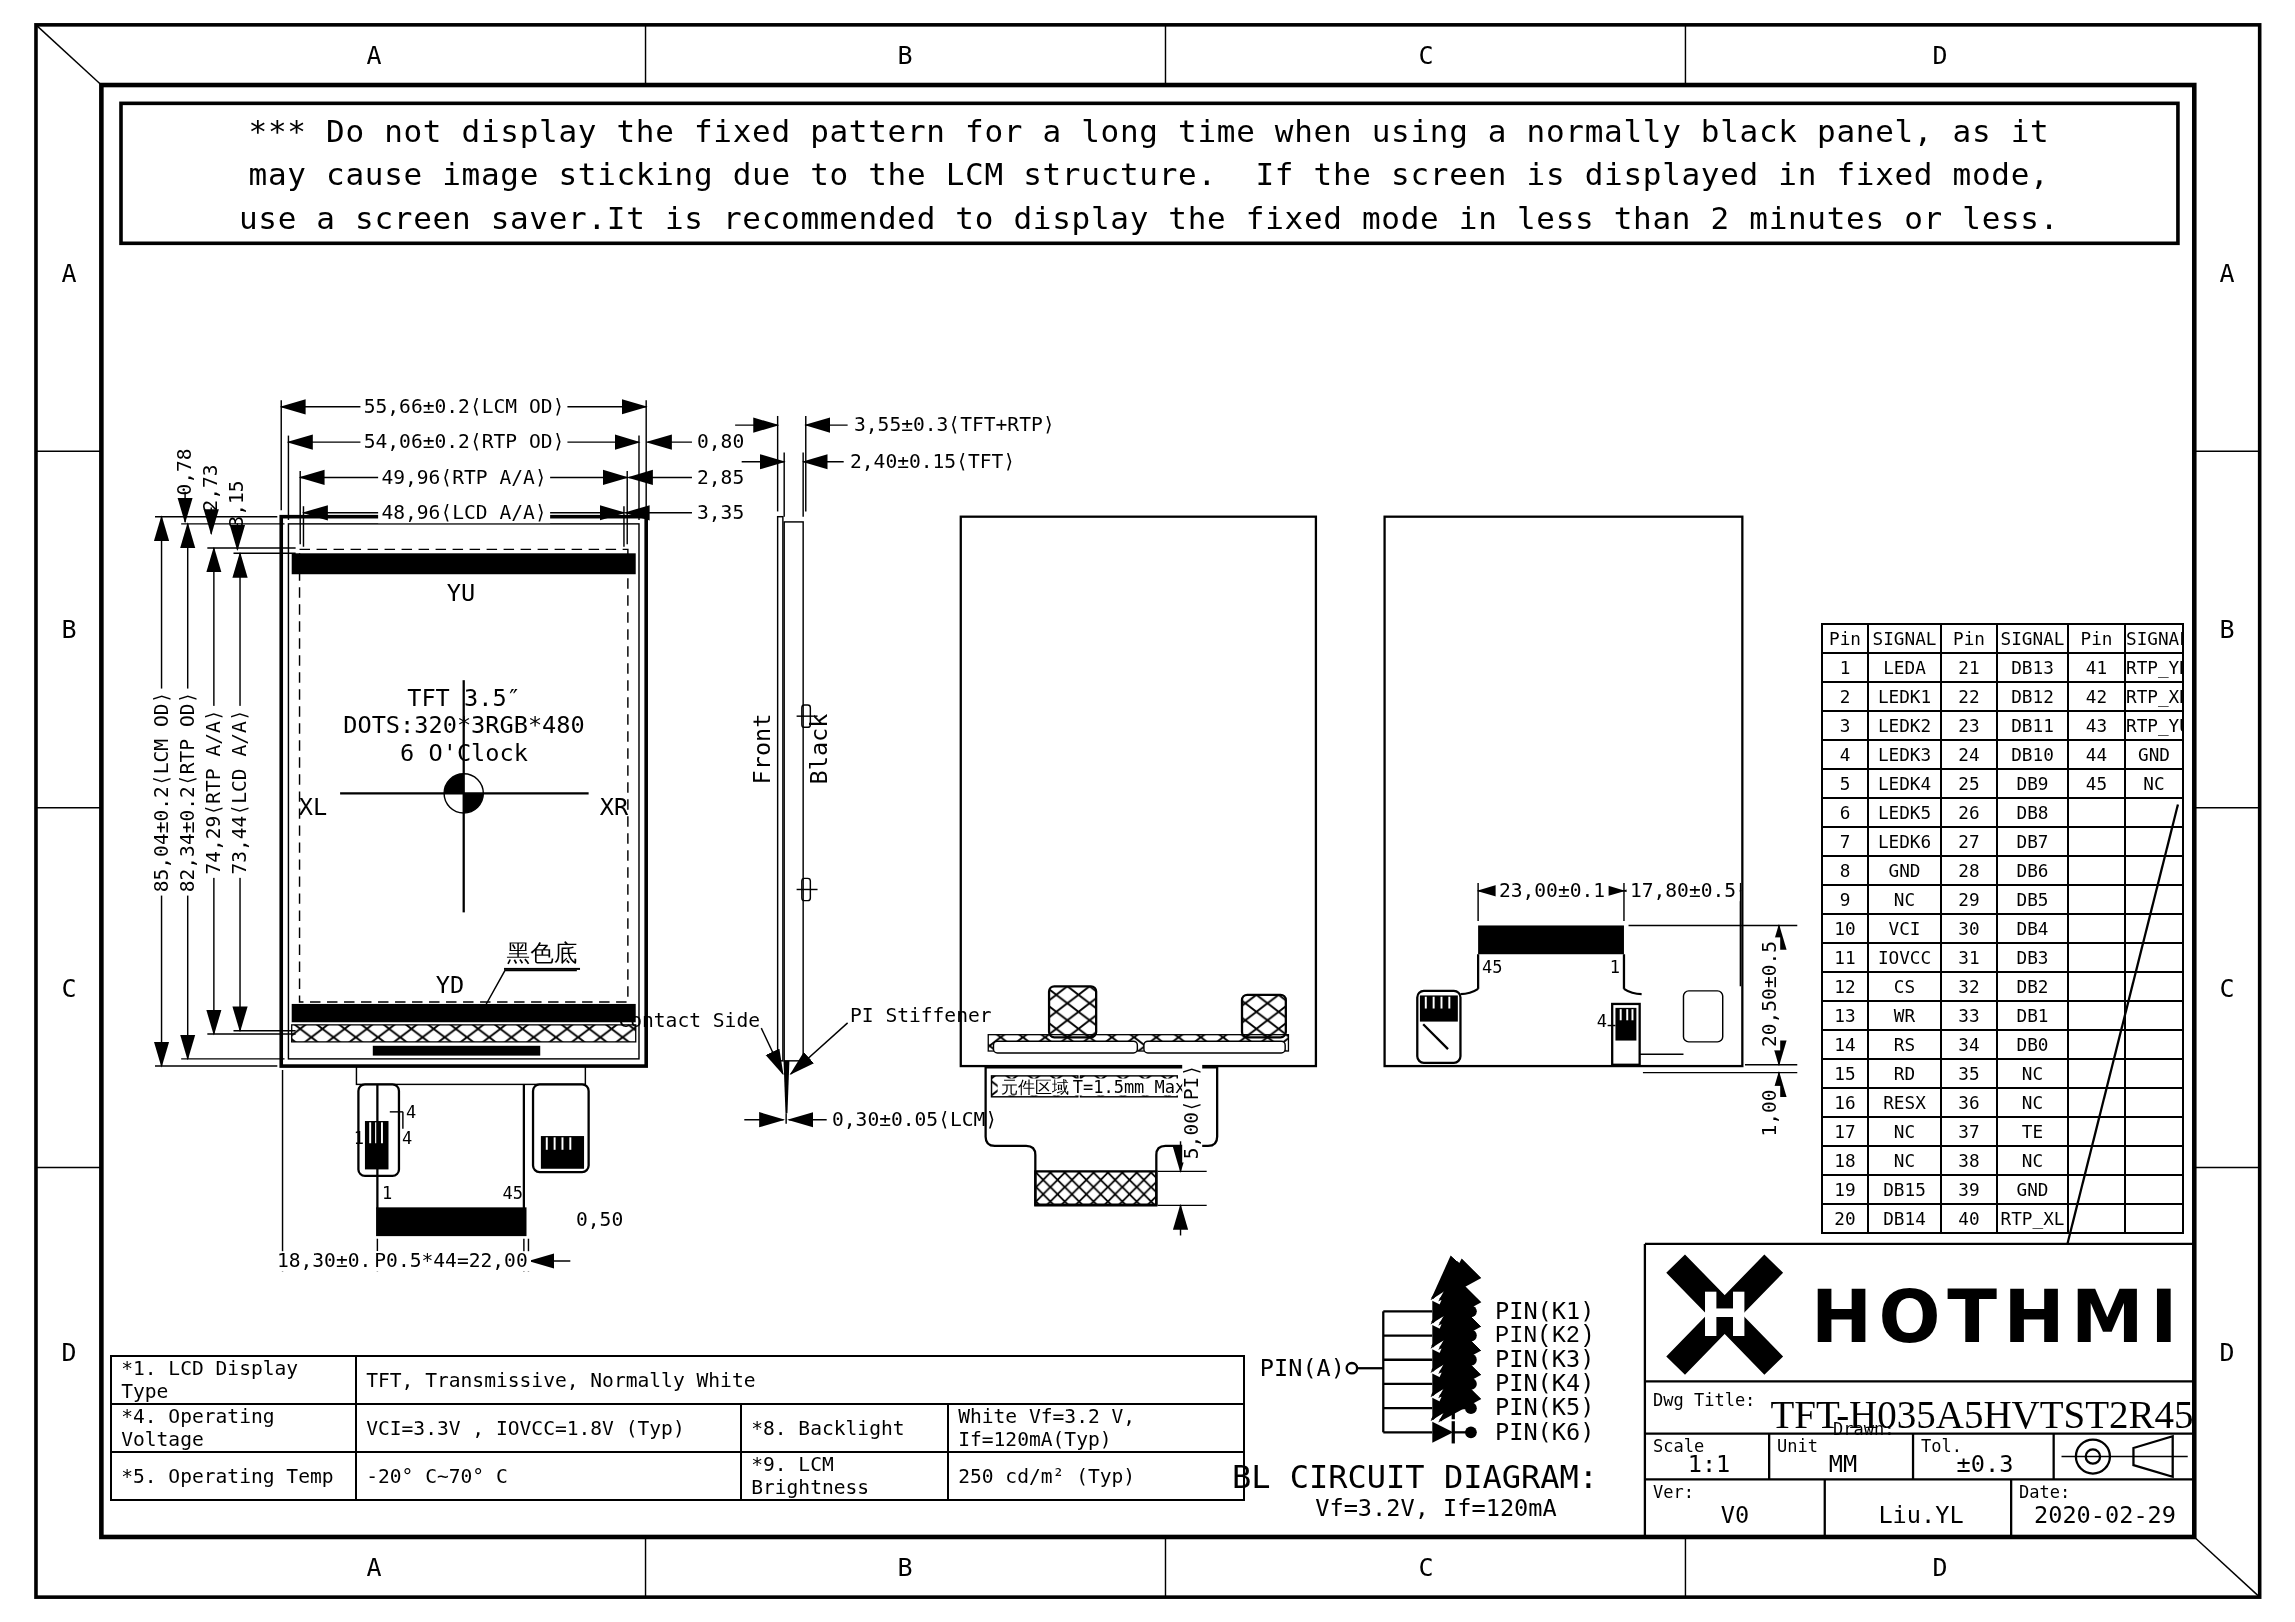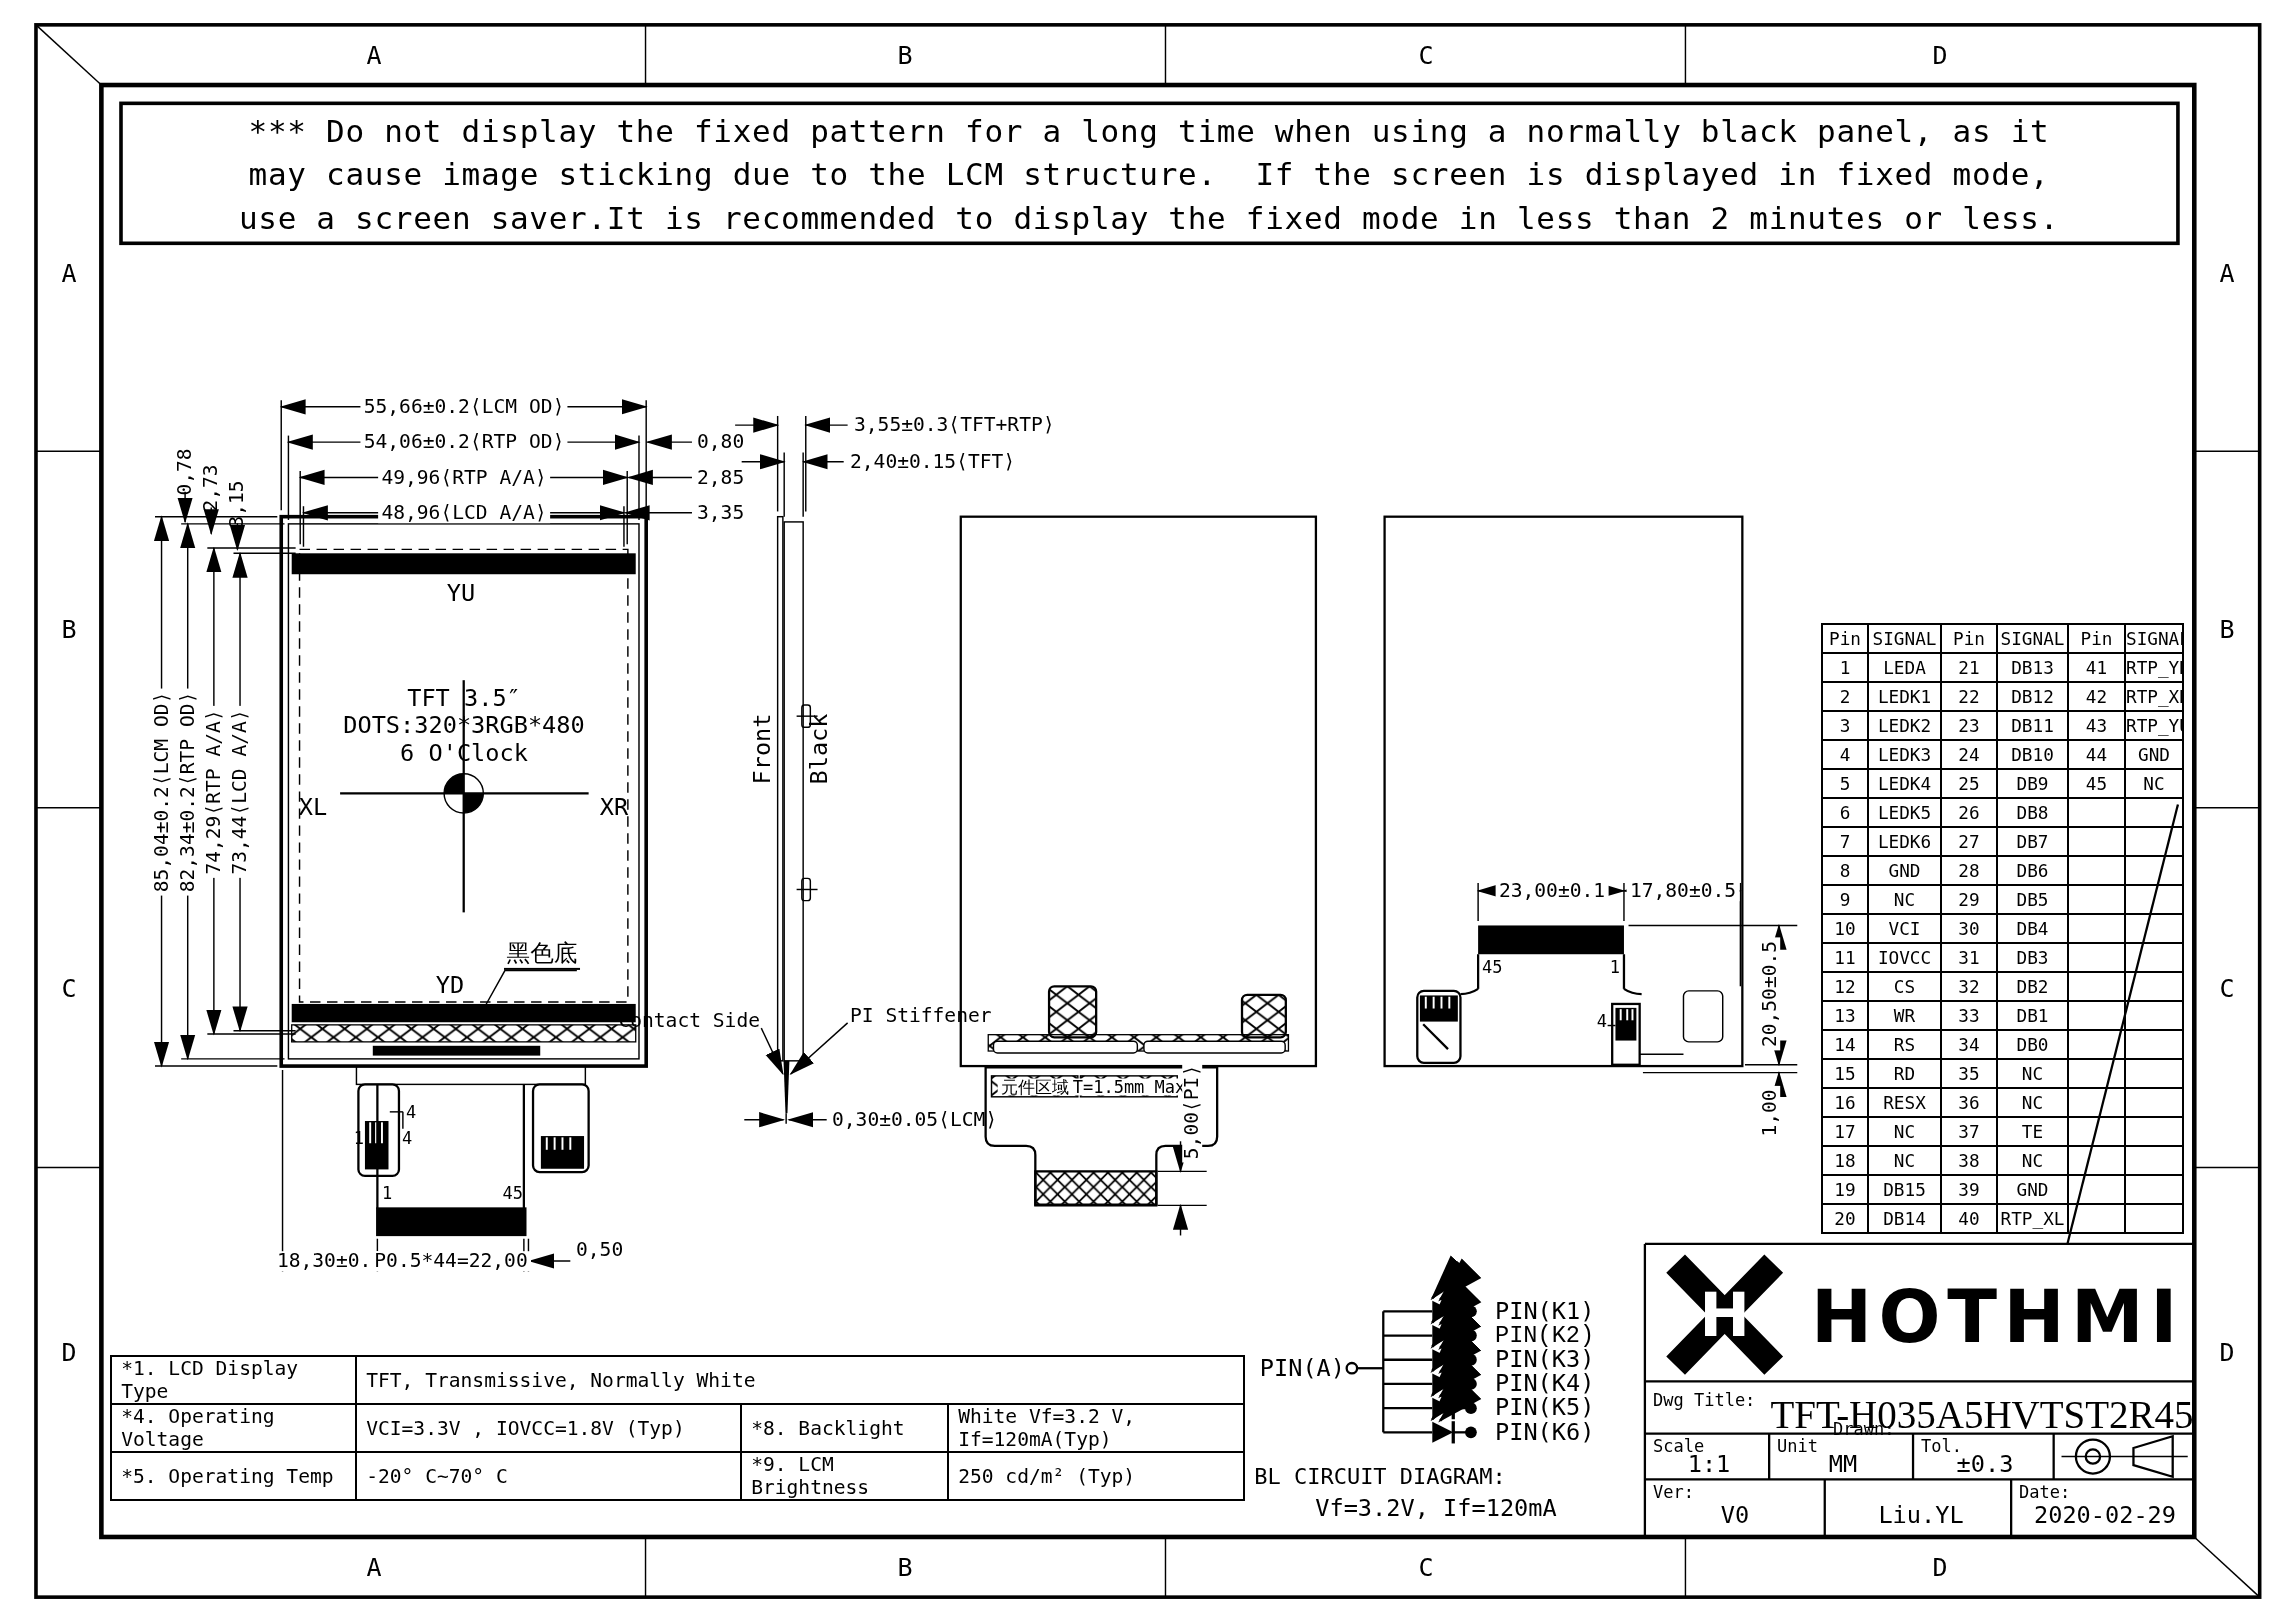--- a/index.html
+++ b/index.html
@@ -326,21 +326,21 @@
 <span class="t big ctr" style="left:464px;top:699px">TFT 3.5″</span>
 <span class="t big ctr" style="left:464px;top:726px">DOTS:320*3RGB*480</span>
 <span class="t big ctr" style="left:464px;top:754px">6 O'Clock</span>
 <span class="t sm ls" style="left:382px;top:1193px">1</span>
 <span class="t sm rs" style="left:523px;top:1193px">45</span>
 <span class="t sm ls" style="left:406px;top:1112px">4</span>
 <span class="t sm ls" style="left:402px;top:1138px">4</span>
 <span class="t sm rs" style="left:364px;top:1138px">1</span>
 <span class="t ctr bg" style="left:330px;top:1261px">18,30±0.5</span>
 <span class="t ctr bg" style="left:451px;top:1261px">P0.5*44=22,00</span>
-<span class="t ls" style="left:576px;top:1250px">0,50</span>
+<span class="t ls" style="left:576px;top:1220px">0,50</span>
 
 <span class="t ls" style="left:854px;top:425px">3,55±0.3⟨TFT+RTP⟩</span>
 <span class="t ls" style="left:850px;top:462px">2,40±0.15⟨TFT⟩</span>
 <span class="t big rot" style="left:763px;top:749px">Front</span>
 <span class="t big rot" style="left:820px;top:749px">Black</span>
 <span class="t rs" style="left:760px;top:1021px">Contact Side</span>
 <span class="t ls" style="left:850px;top:1016px">PI Stiffener</span>
 <span class="t ls" style="left:832px;top:1120px">0,30±0.05⟨LCM⟩</span>
 
 <span class="t sm ctr bg cjk" style="left:1035px;top:1087px">元件区域</span>
@@ -540,21 +540,21 @@
 
 <span class="t big rs" style="left:1345px;top:1369px">PIN(A)</span>
 <div>
       <span class="t big ls" style="left: 1495px; top: 1312px;">PIN(K1)</span>
       <span class="t big ls" style="left: 1495px; top: 1336px; font-family: Liberation Mono, monospace;">PIN(K2)</span>
       <span class="t big ls" style="left: 1495px; top: 1360px;">PIN(K3)</span>
       <span class="t big ls" style="left: 1495px; top: 1384px;">PIN(K4)</span>
       <span class="t big ls" style="left: 1495px; top: 1408px;">PIN(K5)</span>
       <span class="t big ls" style="left: 1495px; top: 1433px;">PIN(K6)</span>
     </div>
-<span class="t ctr" style="left:1380px;top:1477px;font-size:22px">BL CIRCUIT DIAGRAM:</span>
+<span class="t ctr" style="left:1415px;top:1477px;font-size:32px">BL CIRCUIT DIAGRAM:</span>
 <span class="t ctr" style="left:1436px;top:1509px;font-size:23.6px">Vf=3.2V, If=120mA</span>
 
 <table id="specTable" style="left:110px;top:1355px;width:1133px;padding-left:12px;">
   <colgroup>
         <col style="width:245px">
         <col style="width:385px">
         <col style="width:207px">
         <col style="width:296px">
       </colgroup>
   <tbody>

